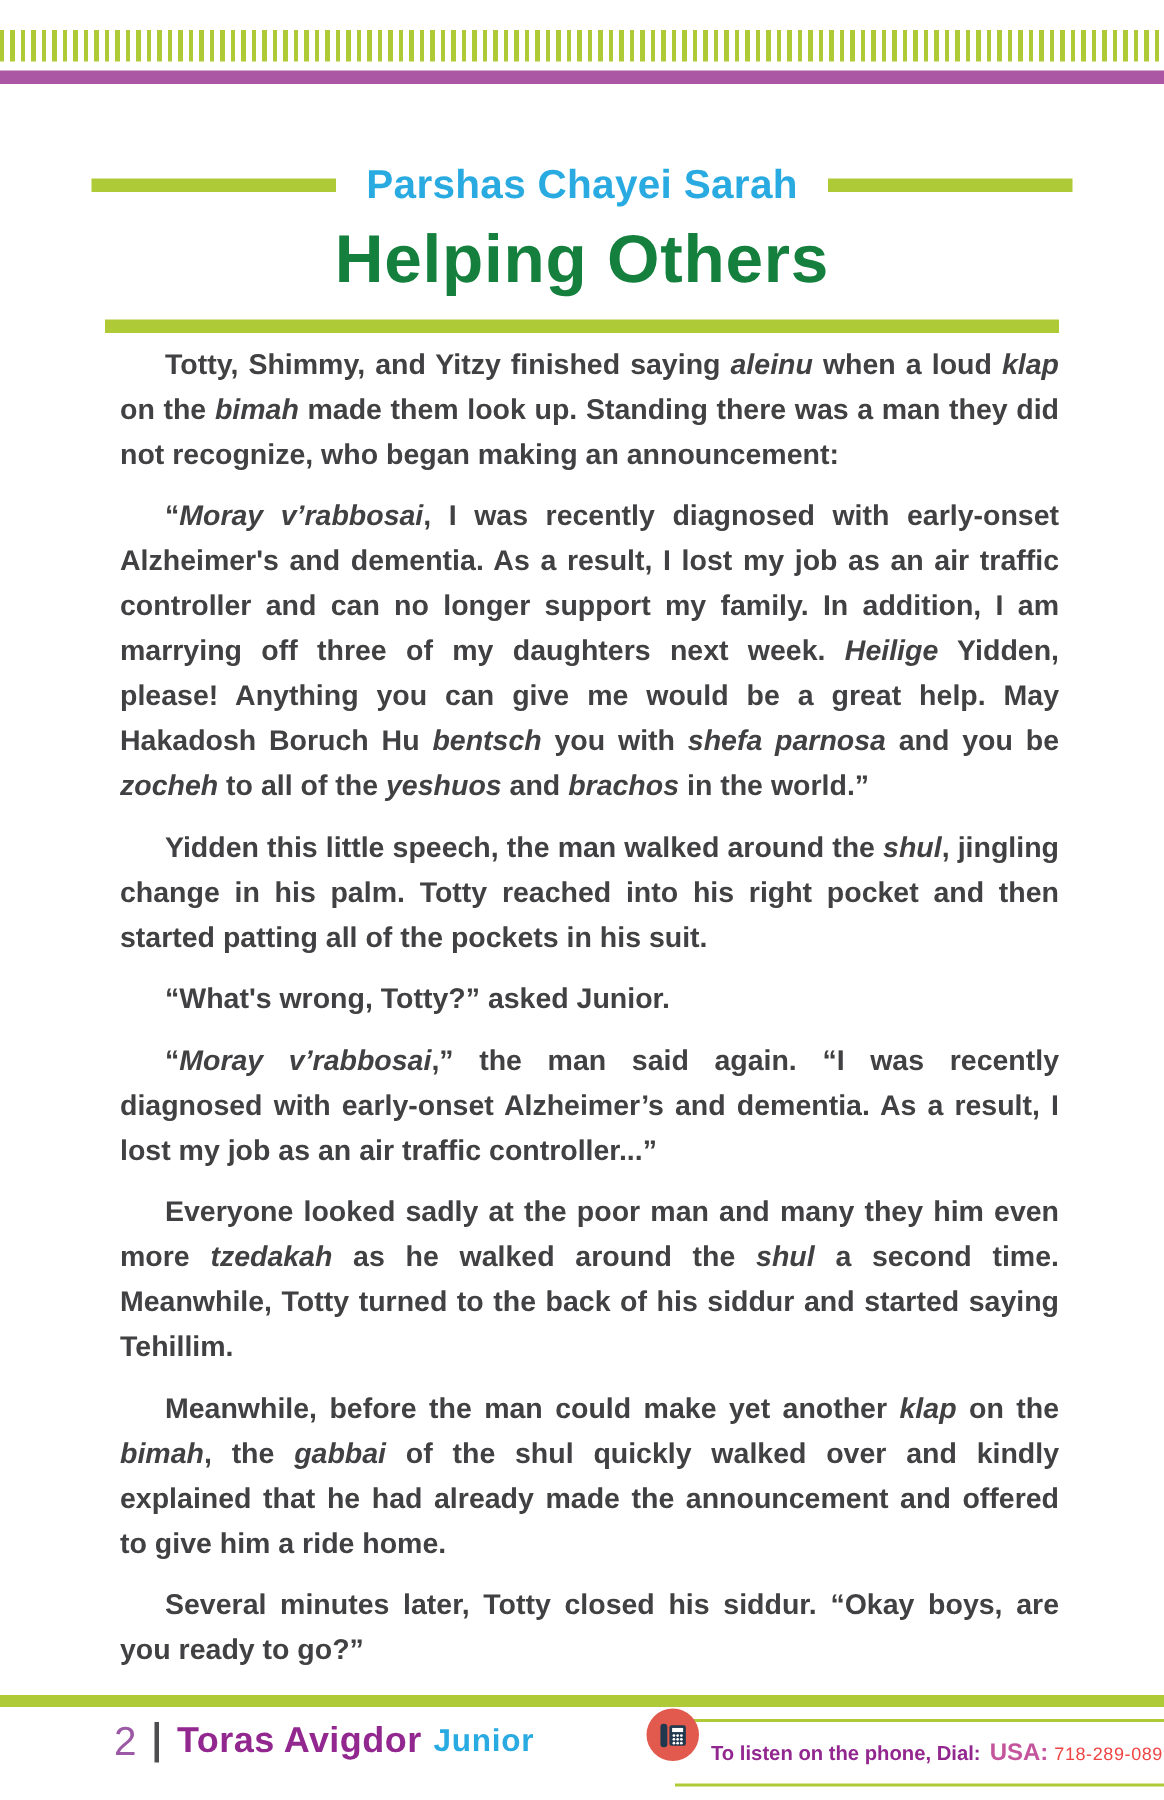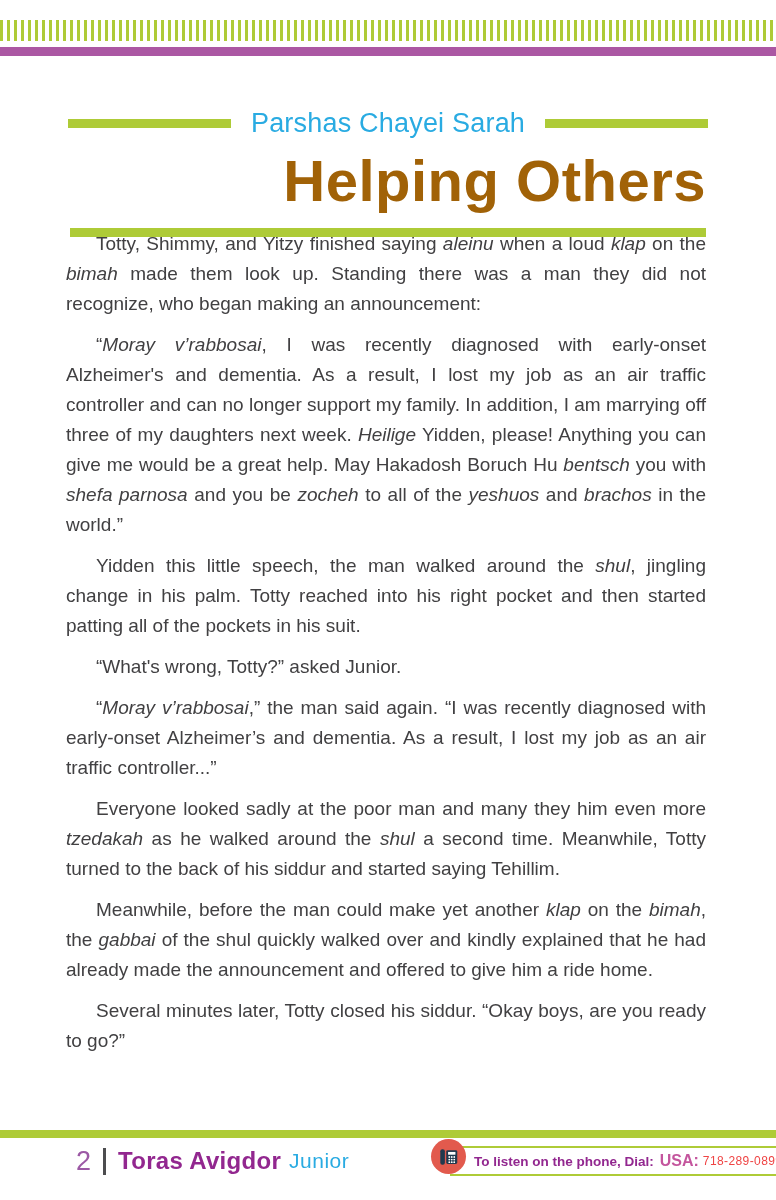--- a/index.html
+++ b/index.html
@@ -20,55 +20,55 @@
   .top-magenta-bar {
     position: absolute; left: 0; top: 47px; width: 776px; height: 9px;
     background: #AB57A3;
   }
 
   
   .header { position: absolute; left: 70px; right: 70px; top: 108px; text-align: center; }
   .parsha-row { display: flex; align-items: center; justify-content: center; gap: 20px; }
   .parsha-row .rule { height: 9px; background: #AECB37; flex: 0 0 163px; }
   .parsha-title {
-    color: #29ABE2; font-size: 27px; font-weight: 400; letter-spacing: 0.2px;
+    color: #29ABE2; font-size: 27px; font-weight: 700; letter-spacing: 0.2px;
     white-space: nowrap;
   }
   .page-title {
-    margin-top: 8px; color: #a16207; font-size: 58px; font-weight: 700;
+    margin-top: 8px; color: #15803d; font-size: 45px; font-weight: 700;
     letter-spacing: 0.5px;
-    text-align: right;
   }
   .header-divider { margin-top: 14px; height: 9px; background: #AECB37; }
 
   
   .story {
-    position: absolute; left: 66px; right: 70px; top: 229px;
+    position: absolute; left: 80px; right: 70px; top: 229px;
     color: #414042; font-size: 19px; line-height: 30px;
     text-align: justify;
+    font-weight: bold;
   }
   .story p { text-indent: 30px; margin-bottom: 11px; }
   .story i { font-style: italic; }
 
   
   .footer-bar {
     position: absolute; left: 0; top: 1130px; width: 776px; height: 8px;
     background: #AECB37;
   }
   .footer-left {
     position: absolute; left: 76px; top: 1144px; height: 34px;
     display: flex; align-items: center;
   }
   .page-number { color: #9C59A5; font-size: 27px; font-weight: 400; }
   .footer-divider { width: 3px; height: 27px; background: #4D4D4F; margin: 0 12px; }
   .brand-name { color: #92278F; font-size: 24px; font-weight: 700; letter-spacing: 0.3px; }
-  .brand-suffix { color: #29ABE2; font-size: 21px; font-weight: 400; margin-left: 8px; letter-spacing: 0.5px; }
+  .brand-suffix { color: #29ABE2; font-size: 21px; font-weight: 700; margin-left: 8px; letter-spacing: 0.5px; }
 
   .phone-strip {
-    position: absolute; left: 450px; top: 1146px; width: 326px; height: 30px;
+    position: absolute; left: 450px; top: 1146px; width: 326px; height: 45px;
     border-top: 2.5px solid #AECB37; border-bottom: 2.5px solid #AECB37;
     background: #ffffff;
     display: flex; align-items: center; padding-left: 24px; white-space: nowrap;
   }
   .phone-label { color: #92278F; font-size: 13.5px; font-weight: 700; }
   .region-label { font-size: 16px; font-weight: 700; color: #C4559D; margin-left: 6px; }
   .region-number { font-size: 12px; color: #ef4444; margin-left: 4px; letter-spacing: 0.4px; }
 
   .phone-badge {
     position: absolute; left: 431px; top: 1139px; width: 35px; height: 35px;

